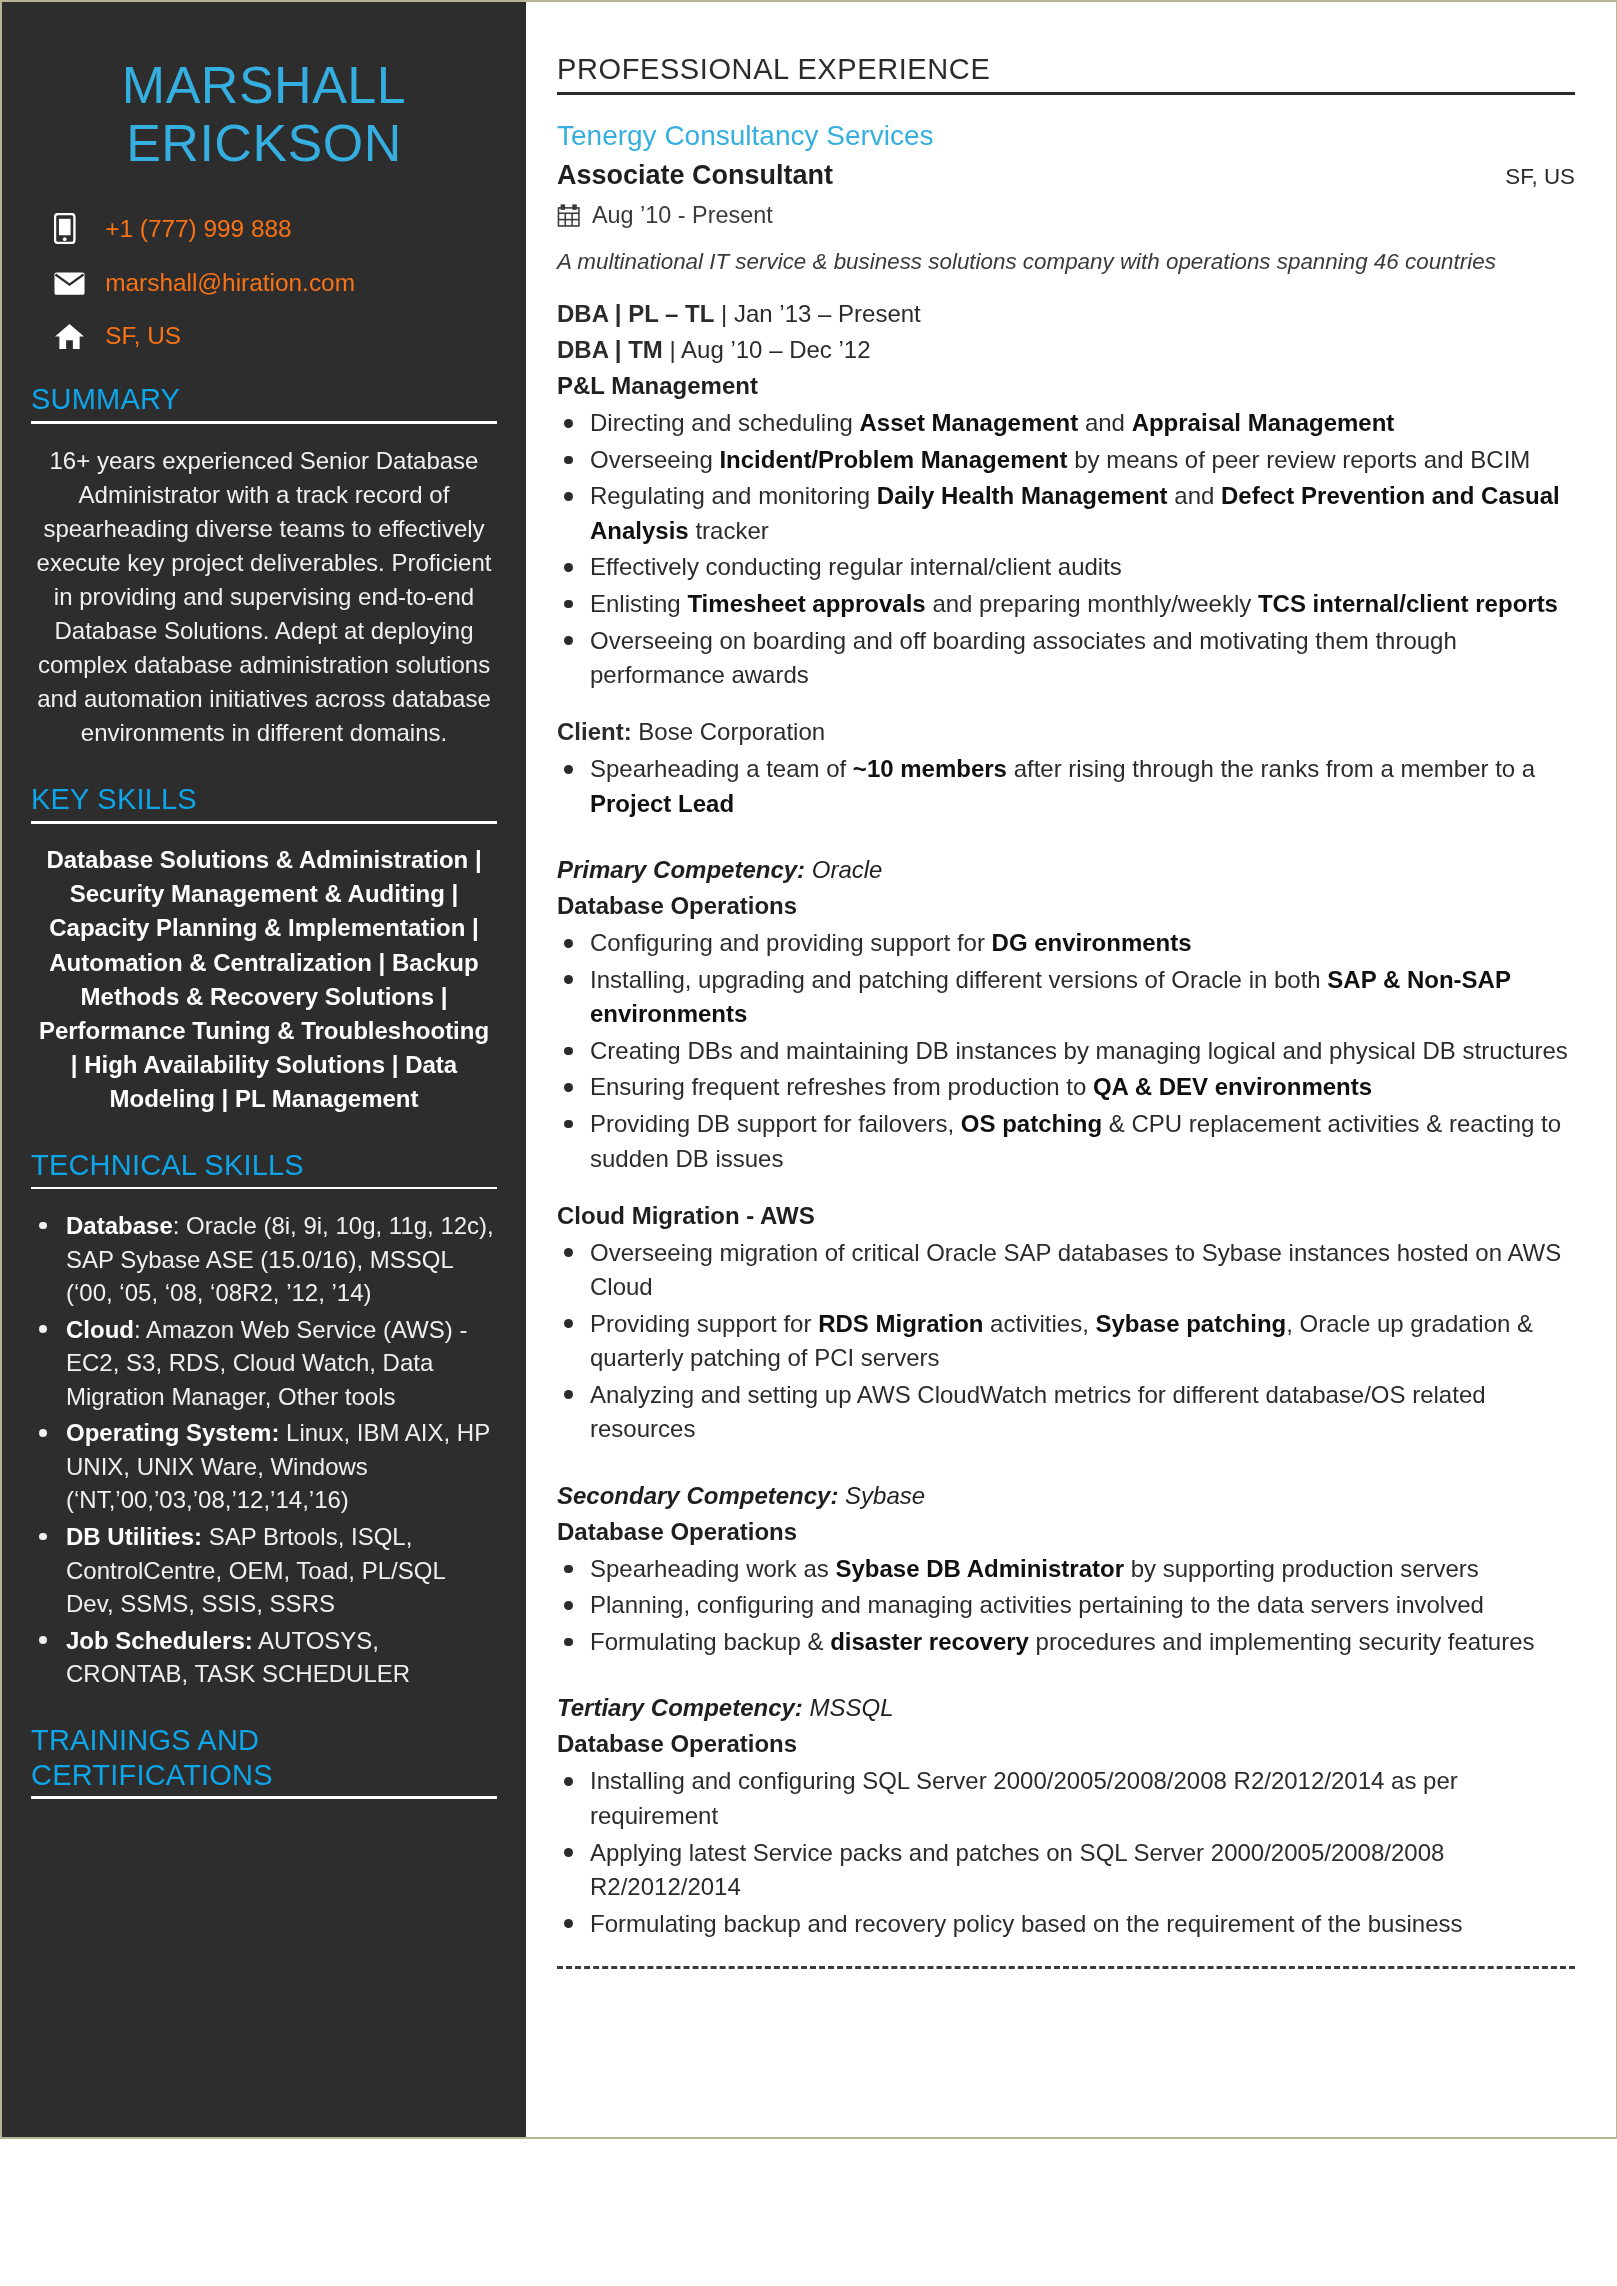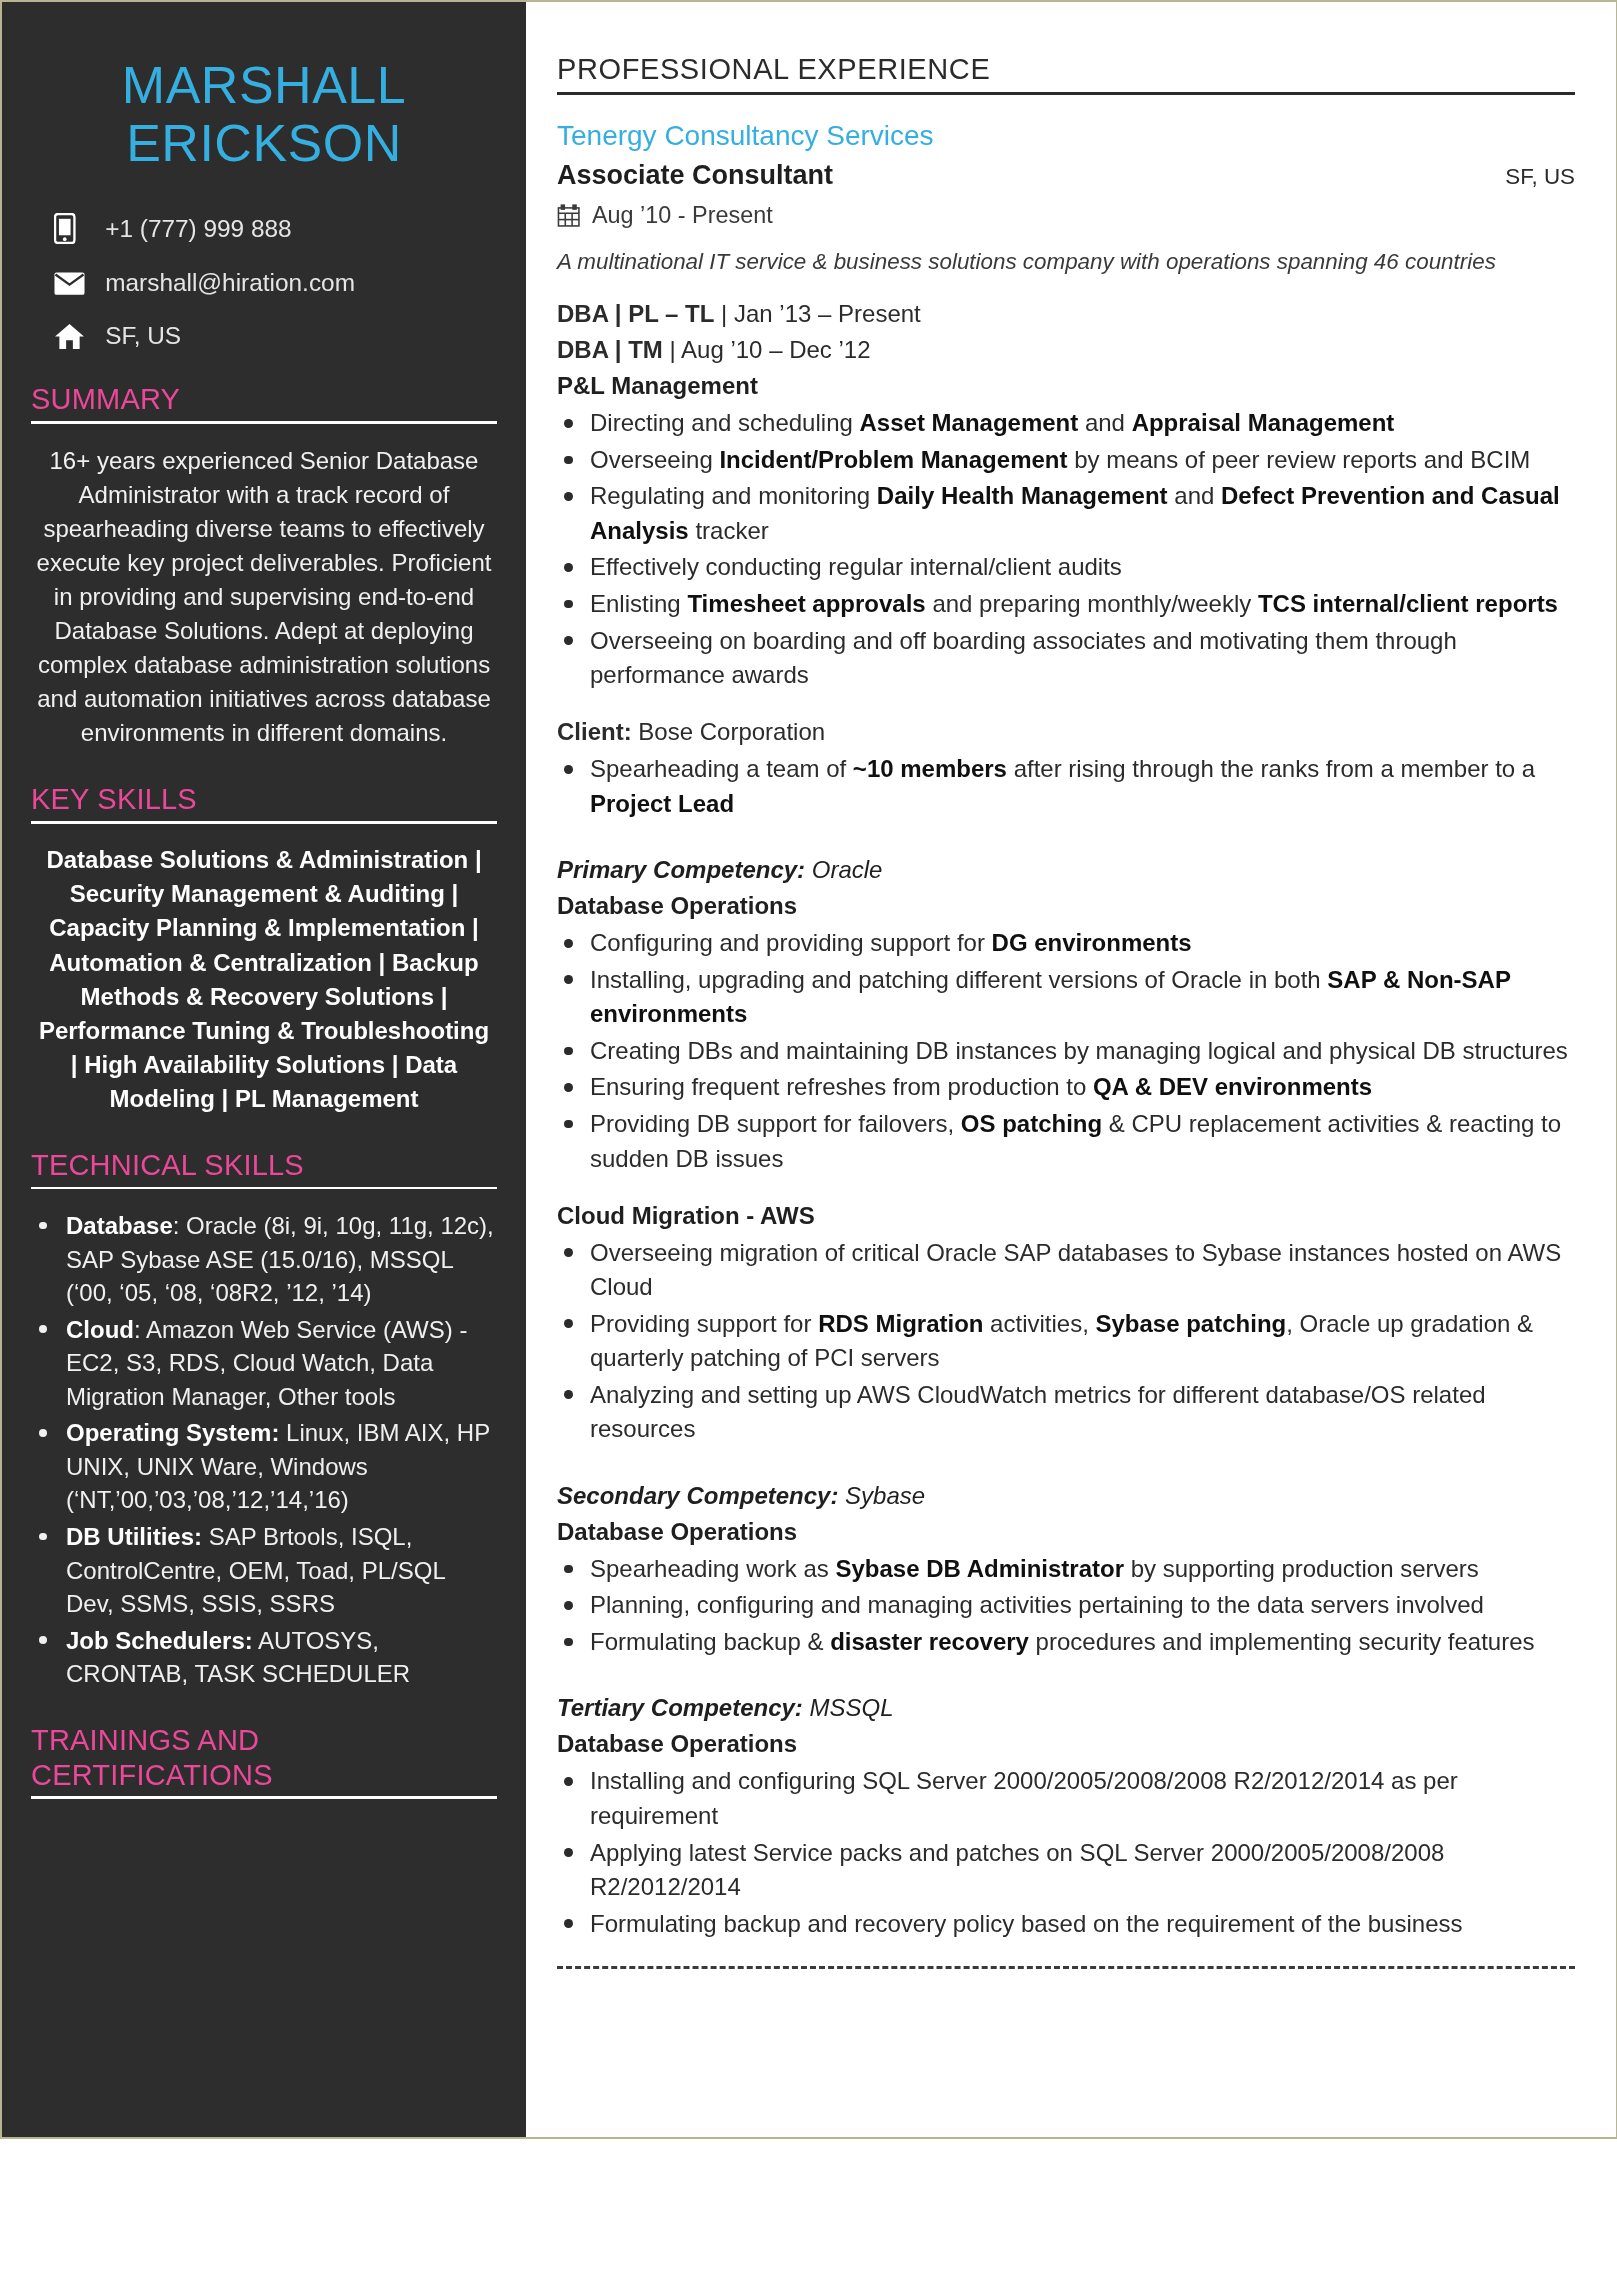--- a/index.html
+++ b/index.html
@@ -40,36 +40,36 @@
     margin-top: 15.6px;
     font-weight: 400;
   }
 
   .contact { margin-top: 41px; padding-left: 23.4px; }
   .contact-row {
     display: flex;
     align-items: center;
     margin-bottom: 25px;
     font-size: 24.4px;
-    color: #e5e5e5;
+    color: #f97316;
   }
   .contact-row .ico {
     width: 41px;
     flex: 0 0 41px;
     display: flex;
     align-items: center;
     justify-content: flex-start;
   }
   .contact-row .ctext { padding-left: 9.8px; }
 
   .sec-head {
     font-size: 29px;
     letter-spacing: 0.2px;
     font-weight: 400;
-    color: #ec4899;
+    color: #0ea5e9;
     margin-top: 33px;
     line-height: 1.13;
   }
   .sec-rule {
     height: 2.9px;
     background: #ffffff;
     margin-top: 4.9px;
     margin-bottom: 19.5px;
   }
 

